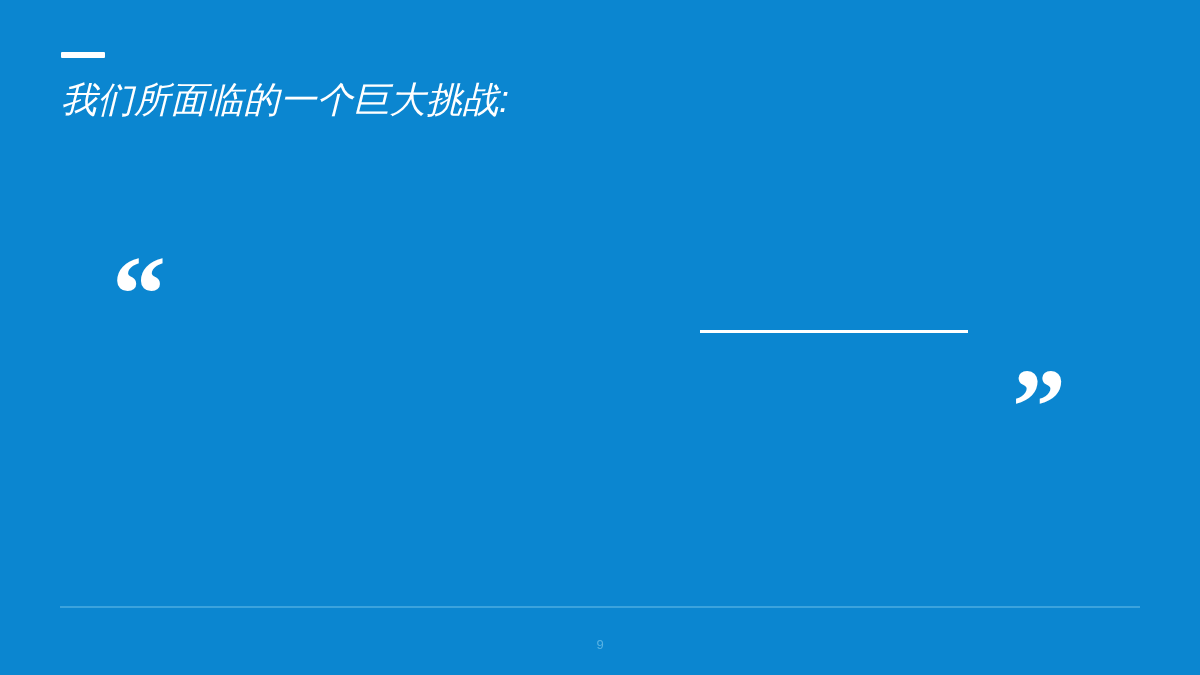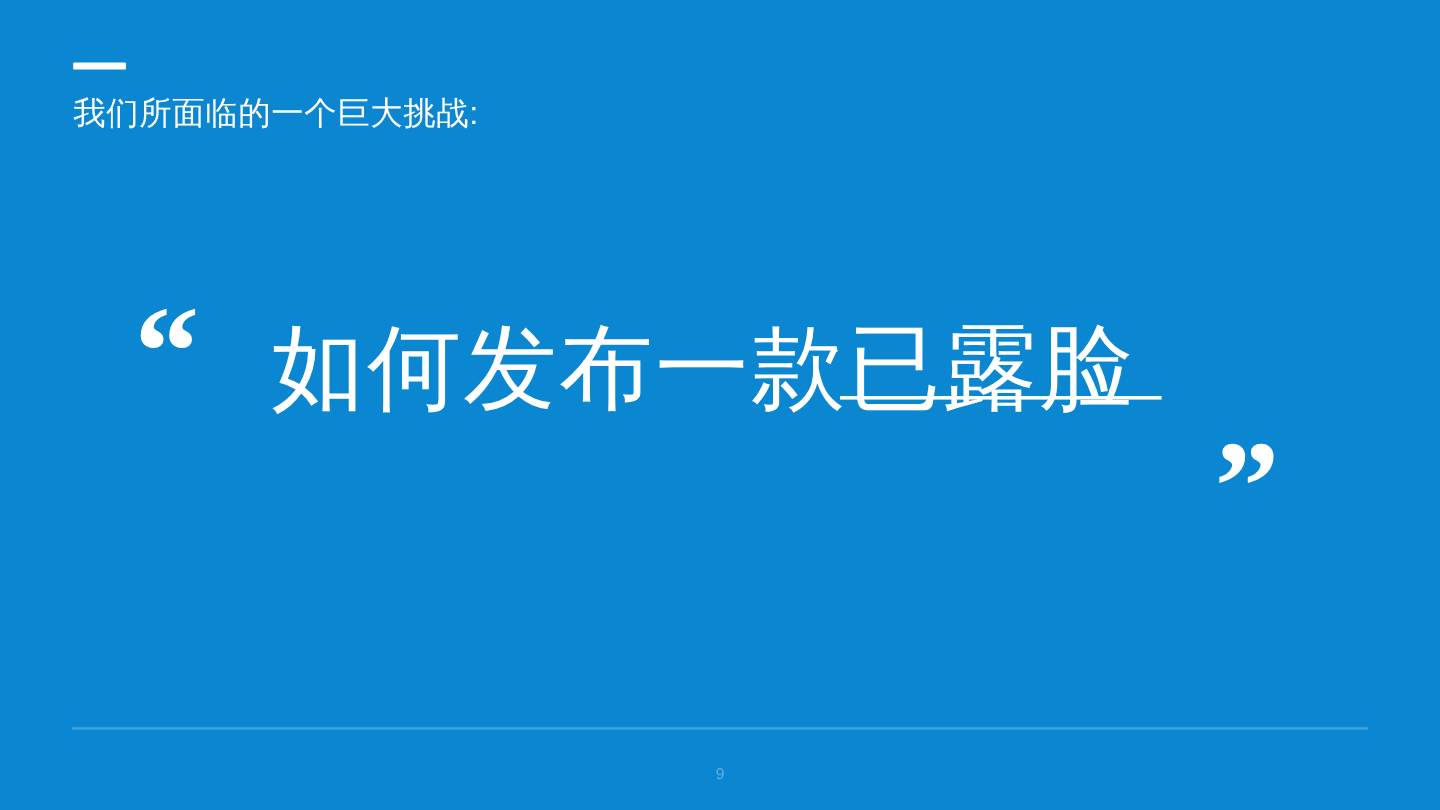--- a/index.html
+++ b/index.html
@@ -28,26 +28,27 @@
 
   .accent-bar {
     width: 44px;
     height: 6px;
     background: #ffffff;
     border-radius: 1px;
     margin-bottom: 20px;
   }
 
   .header-title {
-    font-size: 27px;
+    font-size: 36px;
     line-height: 1.2;
     color: #ffffff;
     font-weight: 400;
     letter-spacing: 0.5px;
     white-space: nowrap;
+    font-style: italic;
   }
 
   
   .quote-block {
     position: absolute;
     left: 0;
     top: 248px;
     width: 1200px;
     height: 230px;
   }
@@ -126,21 +127,20 @@
   <div class="header">
     <div class="accent-bar"></div>
     <div class="header-title">我们所面临的一个巨大挑战:</div>
   </div>
 
   <div class="quote-block">
 
     <div class="quote-mark quote-open">“</div>
 
     <div class="quote-lines">
-      <div class="quote-line">如何发布一款已露脸</div>
       <div class="quote-underline"></div>
     </div>
 
     <div class="quote-mark quote-close">”</div>
   </div>
 
   <div class="footer-divider"></div>
   <div class="page-number">9</div>
 
 </div>

